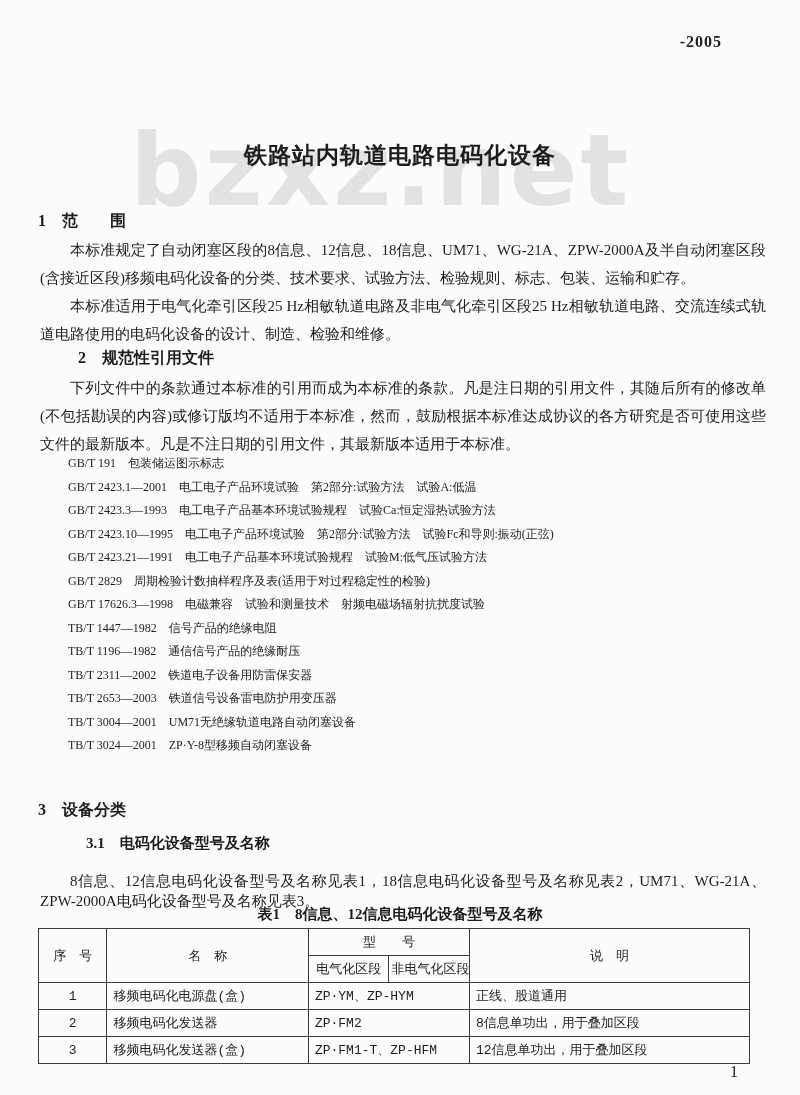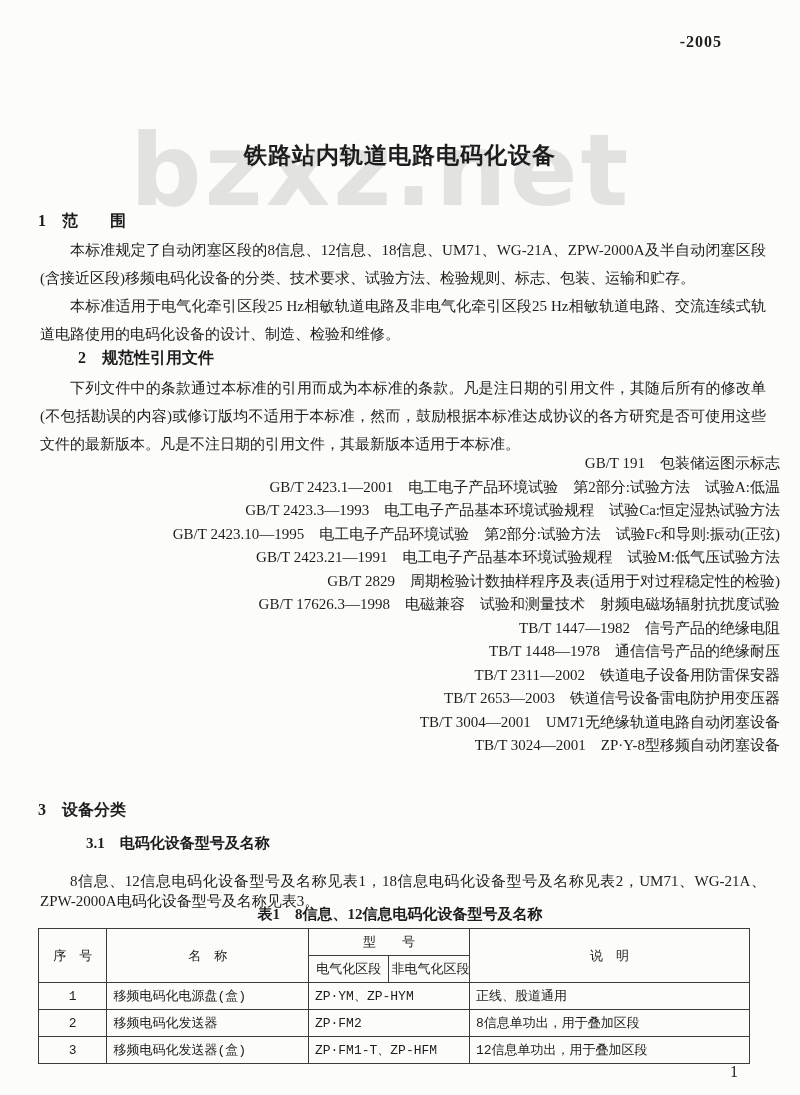--- a/index.html
+++ b/index.html
@@ -48,25 +48,24 @@
   }
   .para{
     left:40px;width:726px;
     font-size:15px;
     line-height:28px;
     text-align:justify;
     text-indent:2em;
     z-index:2;
   }
   .ref-list{
-    top:452px;left:80px;width:700px;
-    font-size:15px;
+    top:452px;left:68px;width:700px;
+    font-size:12px;
     line-height:23.5px;
     z-index:2;
-    text-align:right;
   }
   .ref-item{white-space:nowrap;}
   .tbl-caption{
     top:905px;left:0;width:100%;
     text-align:center;
     font-weight:bold;
     font-size:15px;
     z-index:2;
   }
   table.t1{
@@ -118,21 +117,21 @@
 
   <div class="abs ref-list">
     <div class="ref-item">GB/T 191　包装储运图示标志</div>
     <div class="ref-item">GB/T 2423.1—2001　电工电子产品环境试验　第2部分:试验方法　试验A:低温</div>
     <div class="ref-item">GB/T 2423.3—1993　电工电子产品基本环境试验规程　试验Ca:恒定湿热试验方法</div>
     <div class="ref-item">GB/T 2423.10—1995　电工电子产品环境试验　第2部分:试验方法　试验Fc和导则:振动(正弦)</div>
     <div class="ref-item">GB/T 2423.21—1991　电工电子产品基本环境试验规程　试验M:低气压试验方法</div>
     <div class="ref-item">GB/T 2829　周期检验计数抽样程序及表(适用于对过程稳定性的检验)</div>
     <div class="ref-item">GB/T 17626.3—1998　电磁兼容　试验和测量技术　射频电磁场辐射抗扰度试验</div>
     <div class="ref-item">TB/T 1447—1982　信号产品的绝缘电阻</div>
-    <div class="ref-item">TB/T 1448—1978　通信信号产品的绝缘耐压</div>
+    <div class="ref-item">TB/T 1196—1982　通信信号产品的绝缘耐压</div>
     <div class="ref-item">TB/T 2311—2002　铁道电子设备用防雷保安器</div>
     <div class="ref-item">TB/T 2653—2003　铁道信号设备雷电防护用变压器</div>
     <div class="ref-item">TB/T 3004—2001　UM71无绝缘轨道电路自动闭塞设备</div>
     <div class="ref-item">TB/T 3024—2001　ZP·Y-8型移频自动闭塞设备</div>
   </div>
 
   <div class="abs h-sec" style="top:800px;left:38px;">3　设备分类</div>
 
   <div class="abs h-sec" style="top:834px;left:38px;font-size:15px;margin-left:48px;">3.1　电码化设备型号及名称</div>
 

